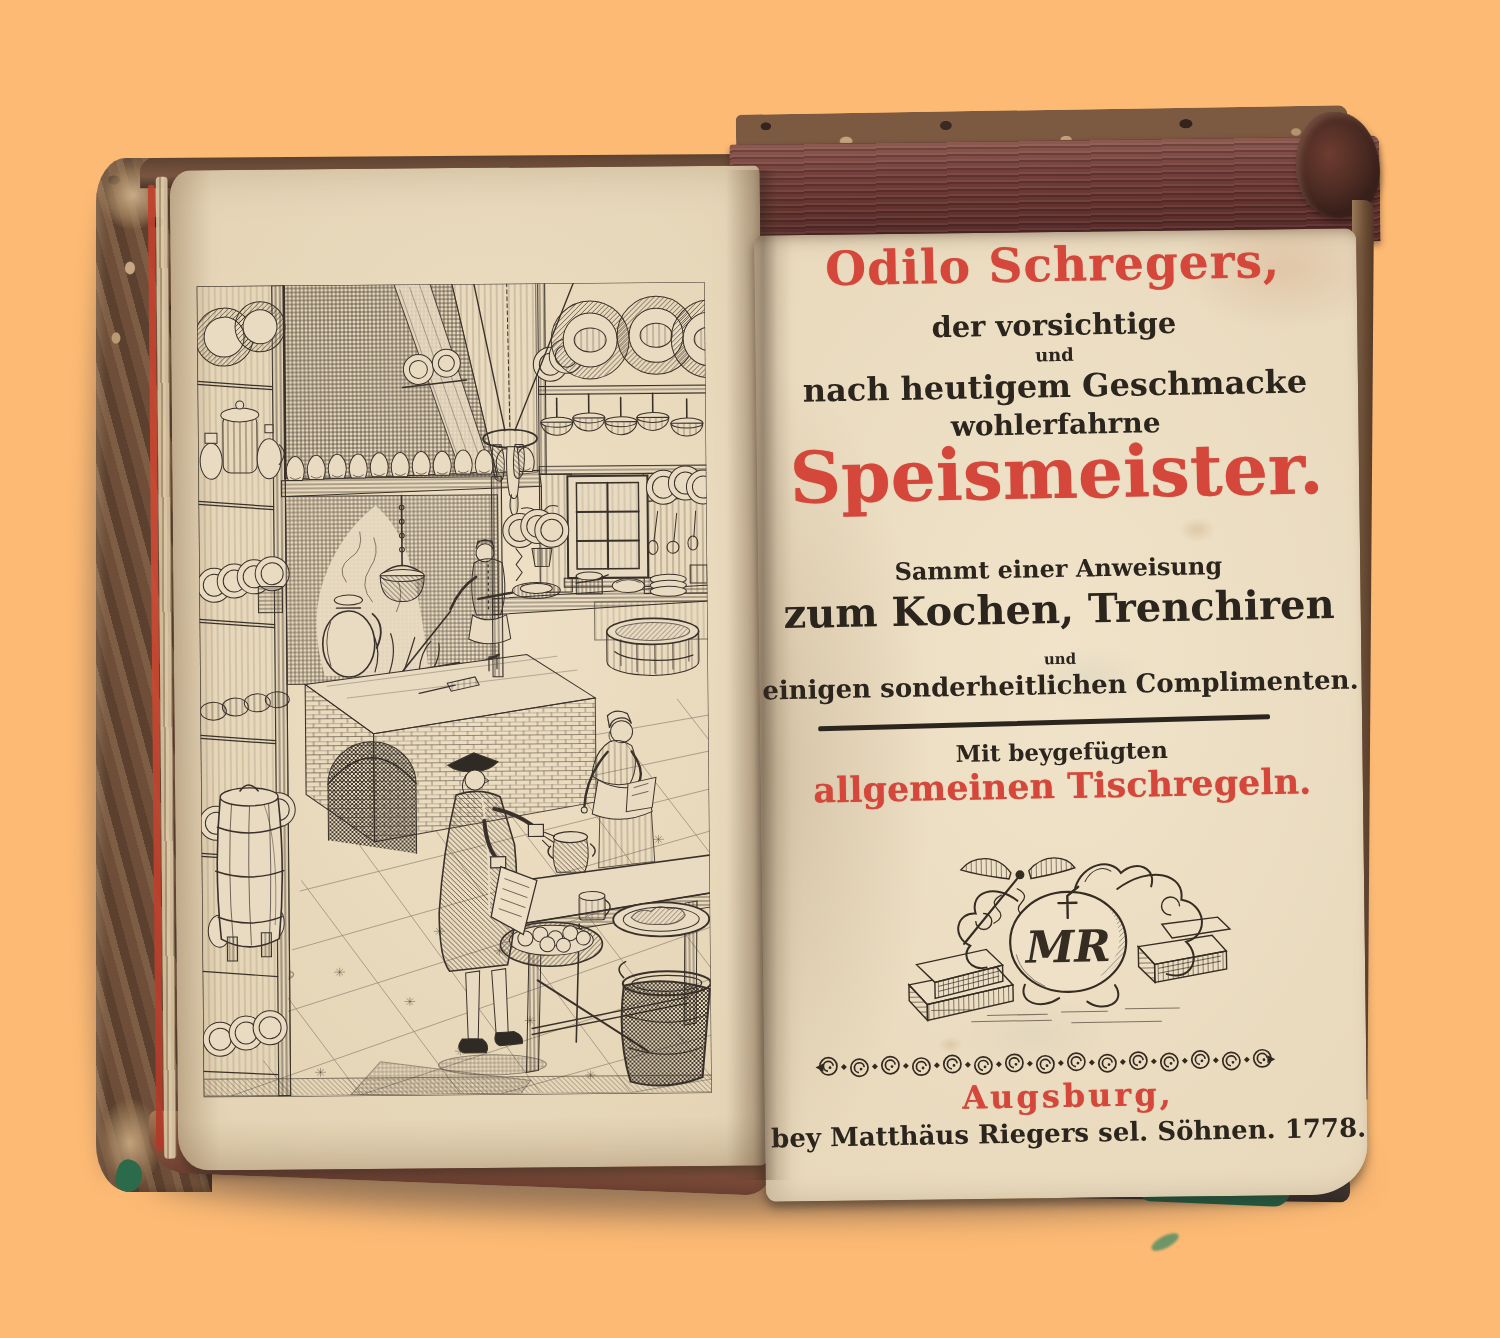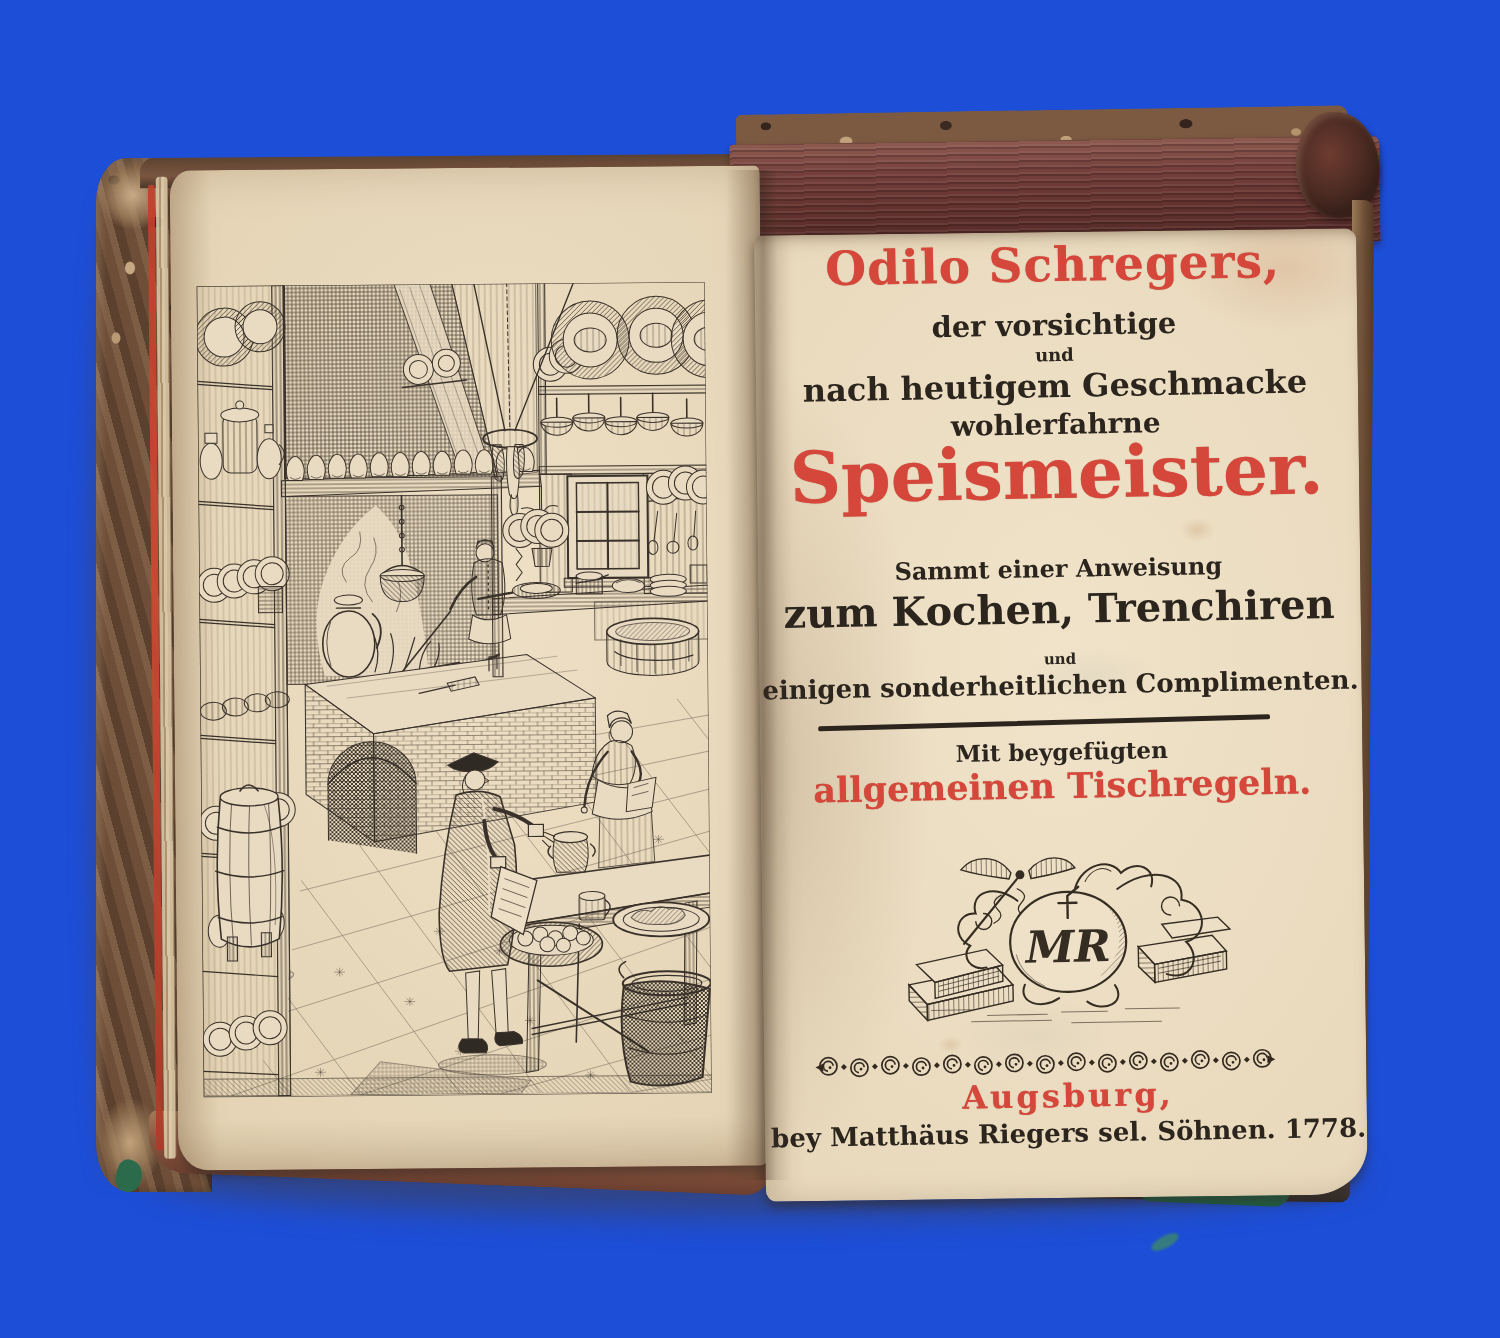--- a/index.html
+++ b/index.html
@@ -1,16 +1,16 @@
 <!DOCTYPE html>
 <html><head>
 <meta charset="utf-8">
 <style>
   html,body{margin:0;padding:0;background:#a4a1a5;}
-  .scene{position:relative;width:1500px;height:1338px;background:#1d4ed8;overflow:hidden;
+  .scene{position:relative;width:1500px;height:1338px;background:#fdba74;overflow:hidden;
          font-family:"DejaVu Serif","Liberation Serif",serif;}
   
   .cast-shadow{position:absolute;left:150px;top:1135px;width:1210px;height:80px;
     background:rgba(66,60,62,.55);border-radius:50%;filter:blur(16px);}
   .side-shadow{position:absolute;left:88px;top:200px;width:40px;height:980px;
     background:rgba(70,64,66,.35);border-radius:50%;filter:blur(10px);}
   
   .board-left{position:absolute;left:96px;top:158px;width:116px;height:1034px;
     border-radius:30px 0 0 34px / 44px 0 0 48px;
     background-color:#6d4c37;

